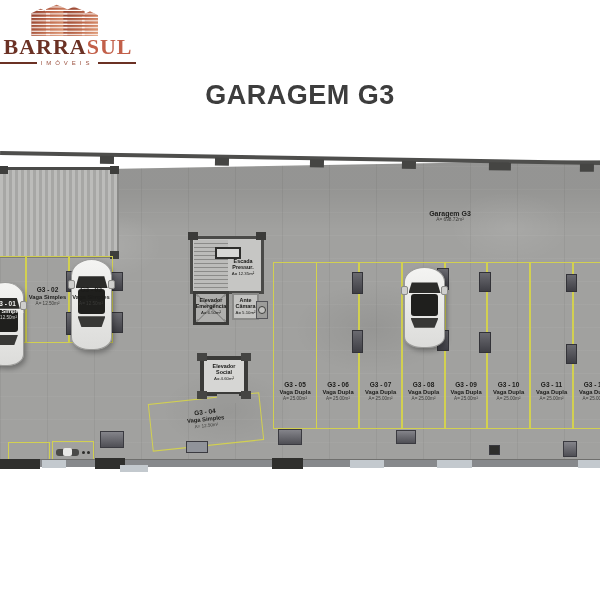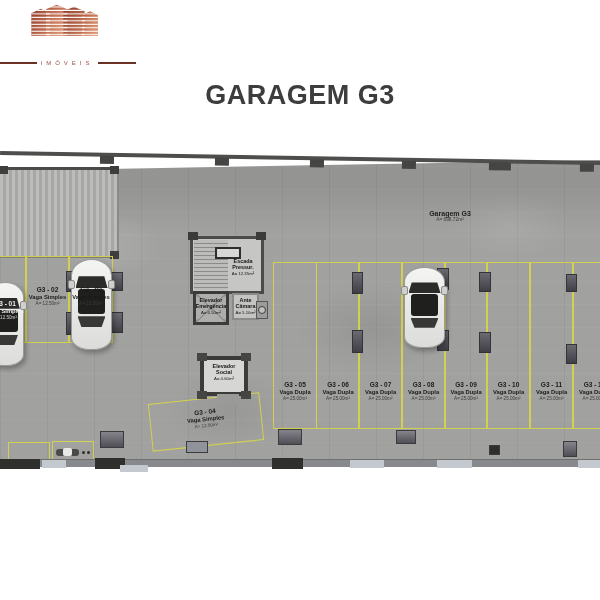--- a/index.html
+++ b/index.html
@@ -135,20 +135,21 @@
       </defs>
       <polygon points="4,24 4,7 11,3.5 18,7 18,24" fill="url(#gA)"></polygon>
       <polygon points="15,24 15,4 23,0.5 31,4 31,24" fill="url(#gB)"></polygon>
       <polygon points="28,24 28,5.5 36,2 44,5.5 44,24" fill="url(#gA)"></polygon>
       <polygon points="42,24 42,8.5 48,5.5 54,8.5 54,24" fill="url(#gB)"></polygon>
       <polygon points="4,24 4,7 11,3.5 18,7 18,24" fill="url(#louv)"></polygon>
       <polygon points="15,24 15,4 23,0.5 31,4 31,24" fill="url(#louv)"></polygon>
       <polygon points="28,24 28,5.5 36,2 44,5.5 44,24" fill="url(#louv)"></polygon>
       <polygon points="42,24 42,8.5 48,5.5 54,8.5 54,24" fill="url(#louv)"></polygon>
     </svg>
+    <div class="brand"><span class="p1">BARRA</span><span class="p2">SUL</span></div>
     <div class="tagline-row">
       <span class="rule"></span>
       <span class="tagline">IMÓVEIS</span>
       <span class="rule"></span>
     </div>
   </div>
 
   <div id="page-title">GARAGEM G3</div>
 
   <div id="plan">

